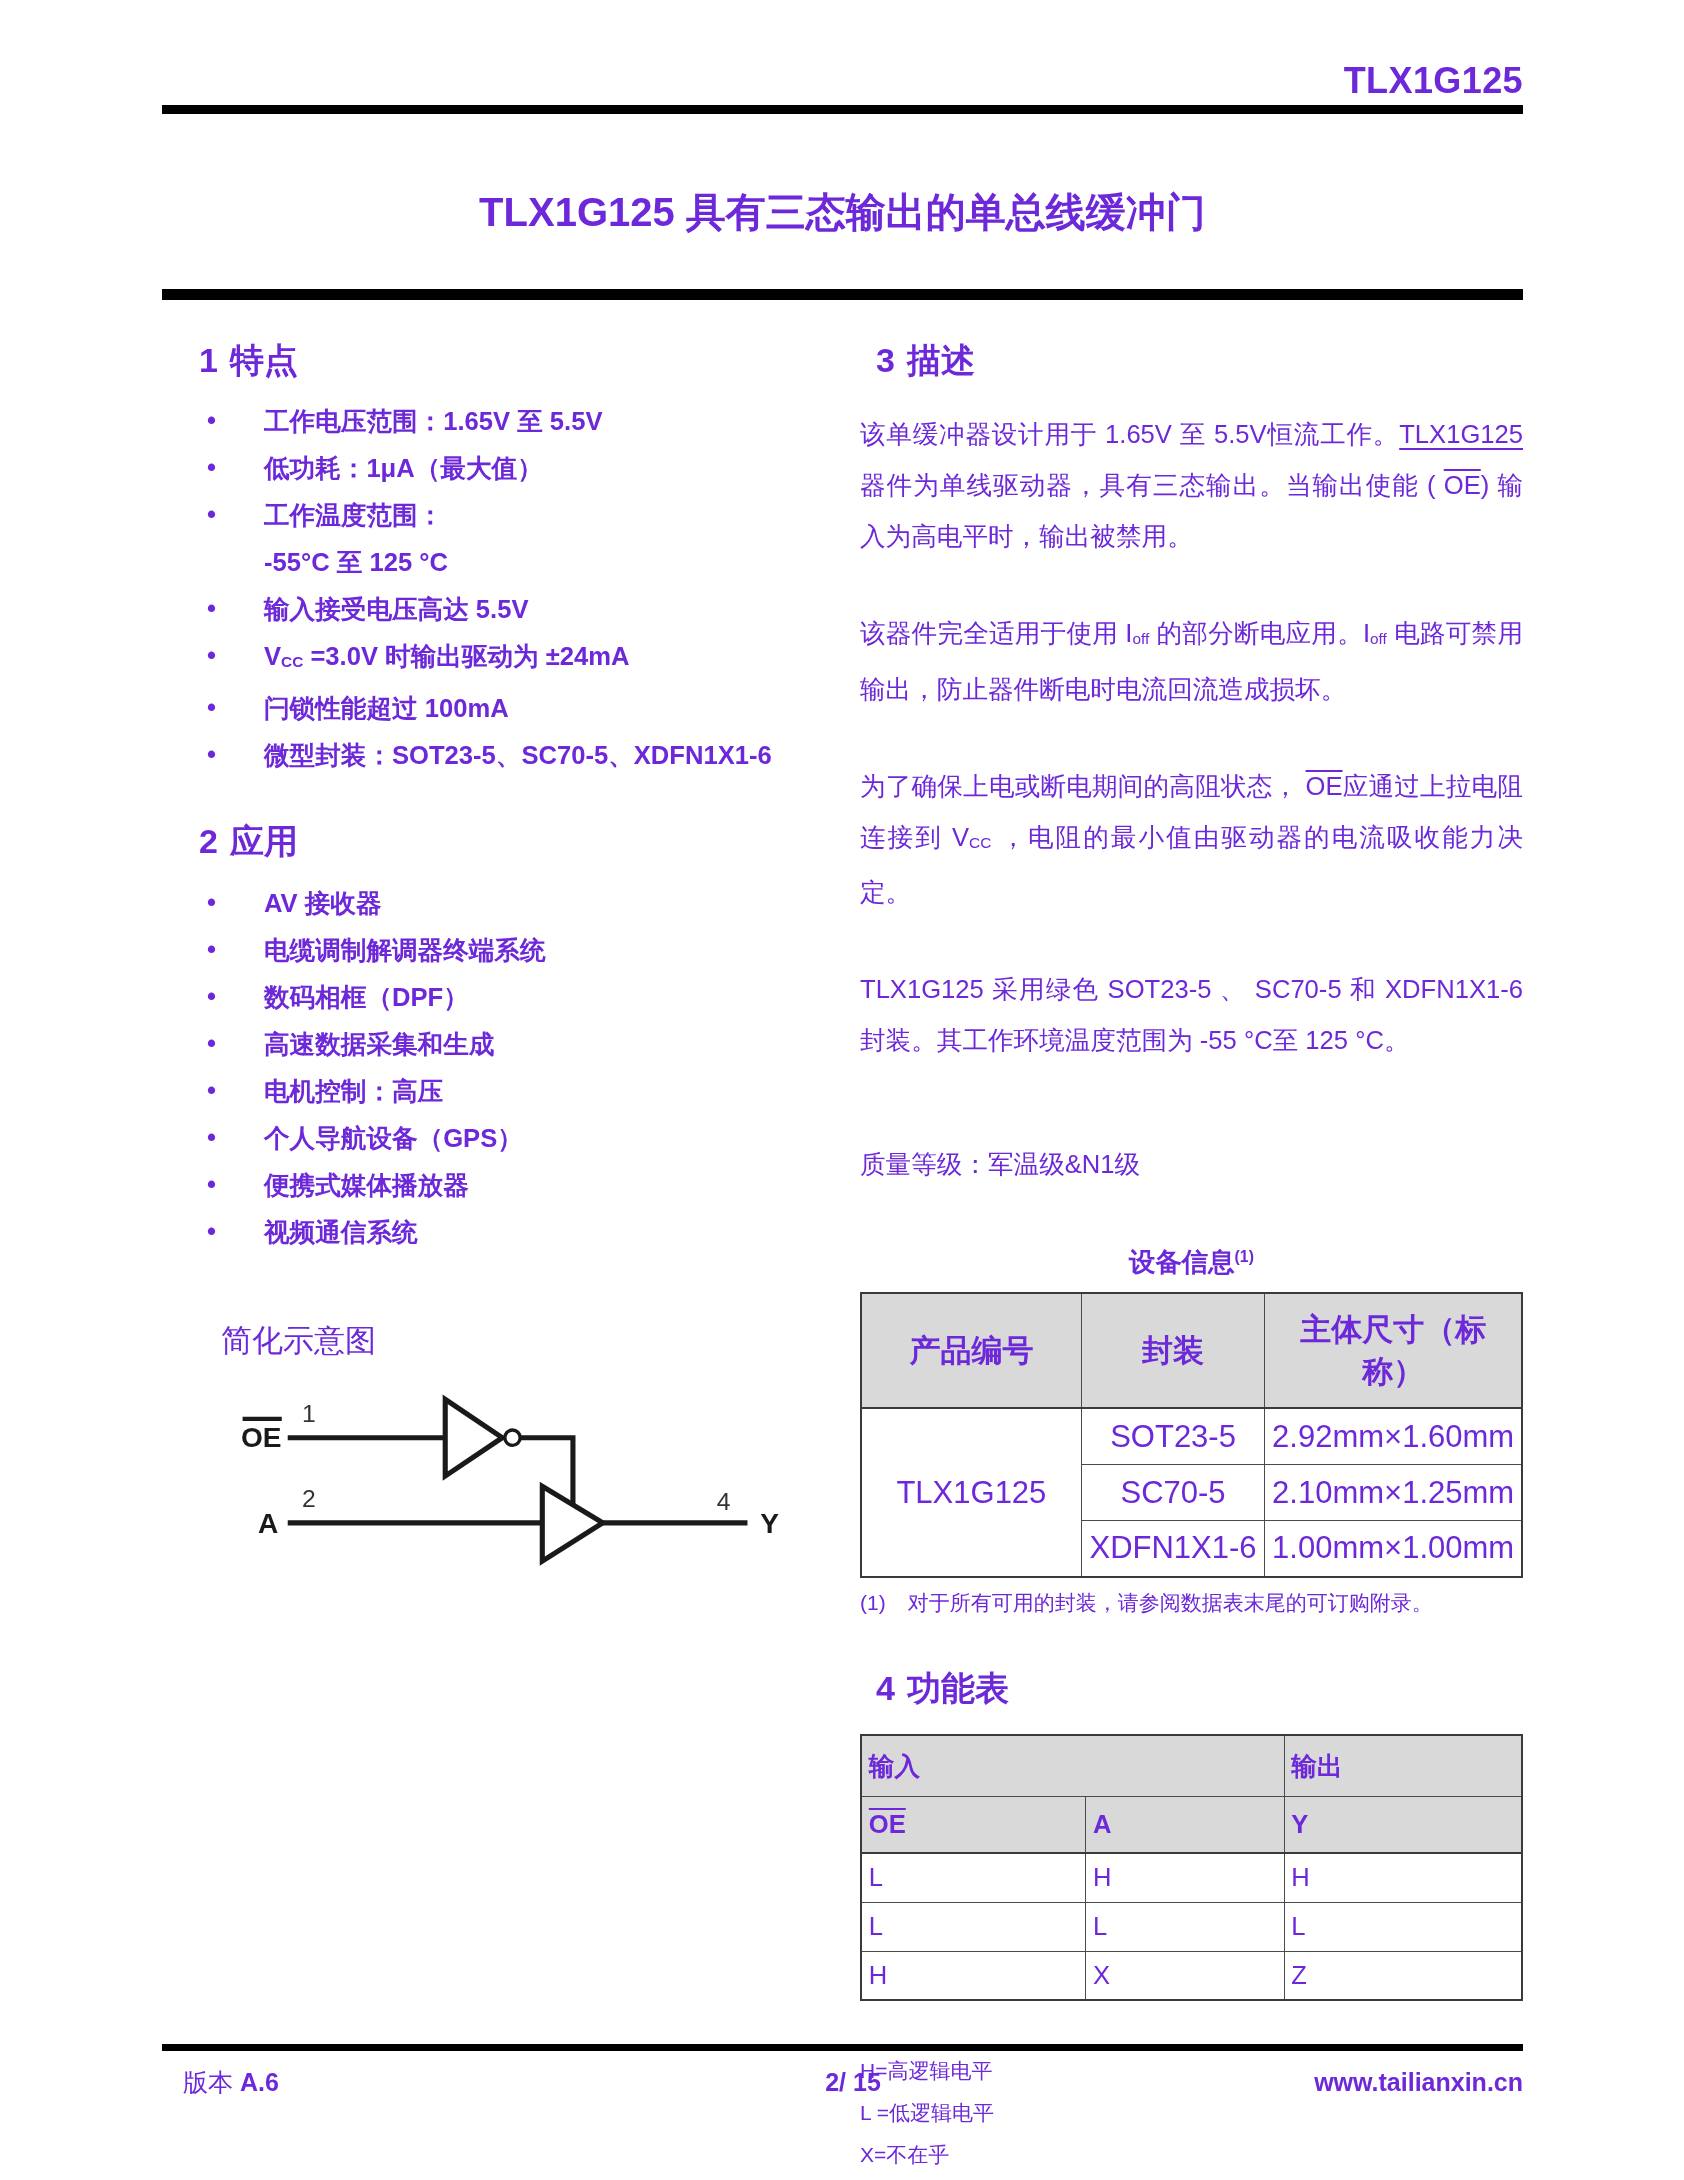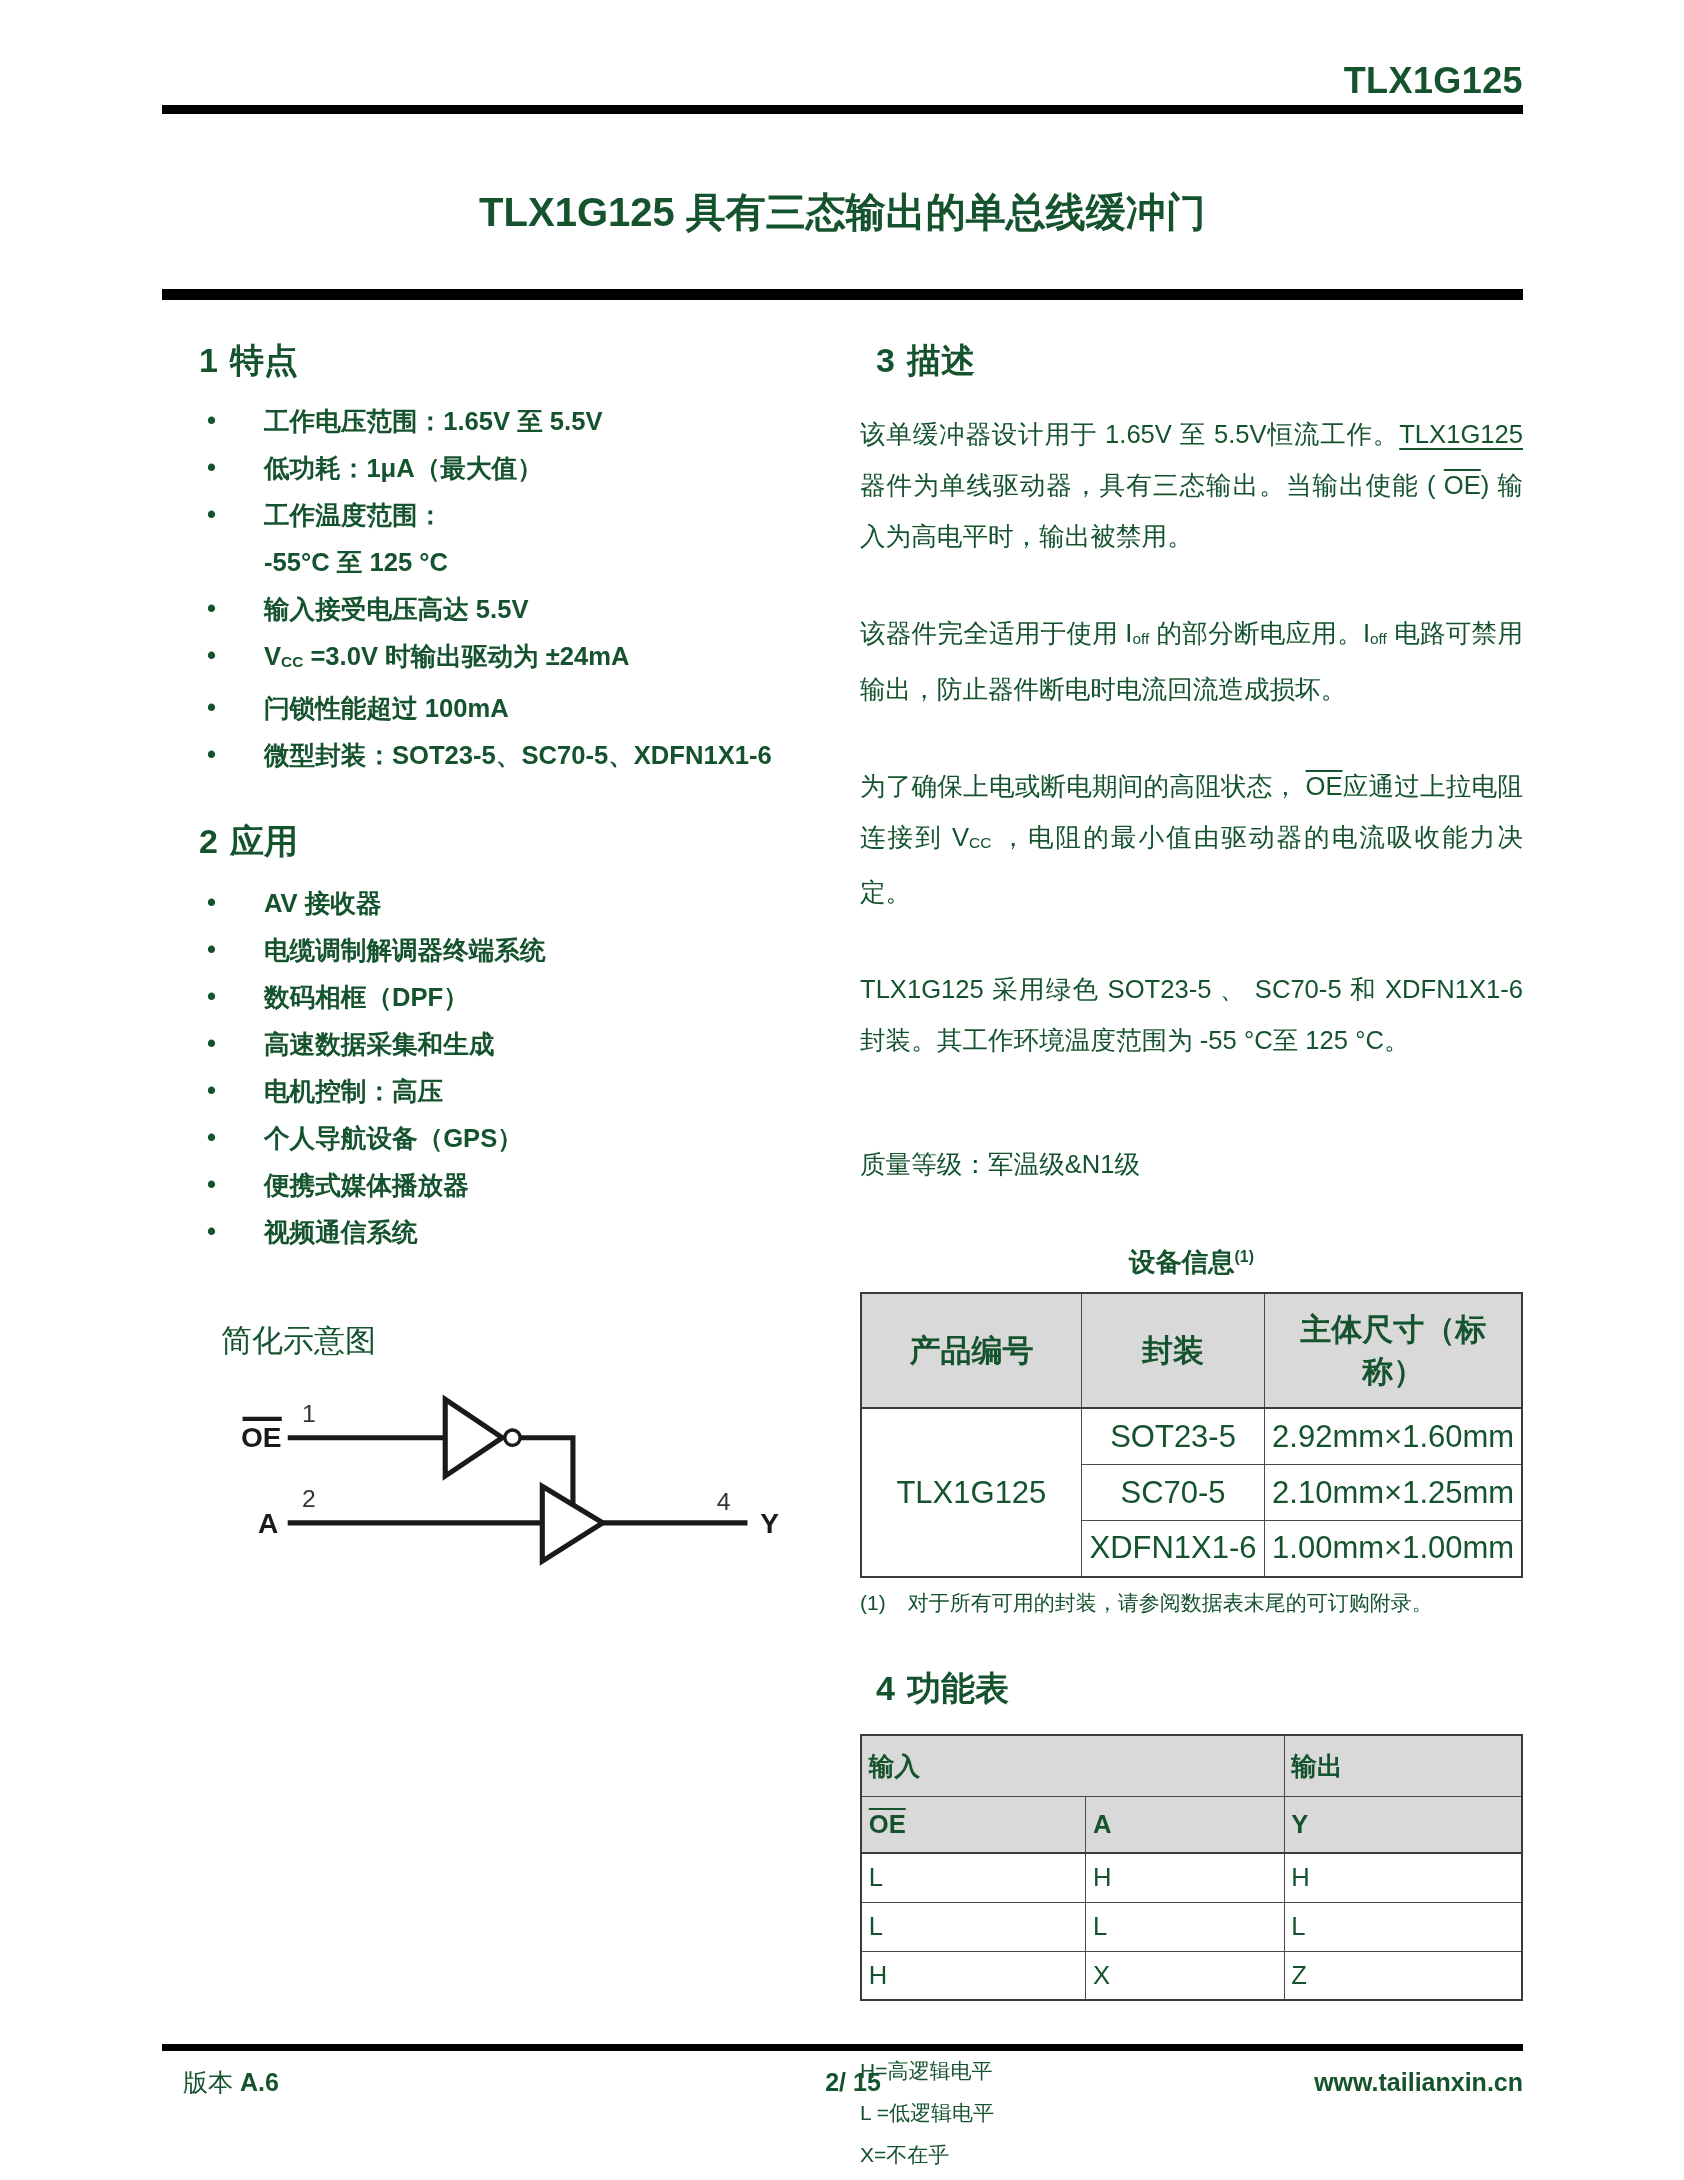--- a/index.html
+++ b/index.html
@@ -1,18 +1,18 @@
 <!DOCTYPE html>
 <html style="font-size:13.6px"><head>
 <meta charset="utf-8">
 <style>
   html,body { margin:0; padding:0; background:#e8e8e8; }
   .page {
     position:relative; width:1685px; height:2181px; background:#ffffff;
-    color:#14532d; font-family:"Liberation Sans","DejaVu Sans",sans-serif;
+    color:#6d28d9; font-family:"Liberation Sans","DejaVu Sans",sans-serif;
     overflow:hidden; margin:0 auto;
   }
   .inner { padding:0 162px; }
 
   
   .doc-number { text-align:right; padding-top:61px; font-size:36px; font-weight:700; line-height:39px; letter-spacing:0.4px; }
   .rule-a { height:9.4px; background:#000; margin-top:5.1px; }
   .page-title { text-align:center; font-size:40px; font-weight:700; margin:70px 0 0; line-height:56px; }
   .rule-b { height:10.2px; background:#000; margin-top:49px; }
 

